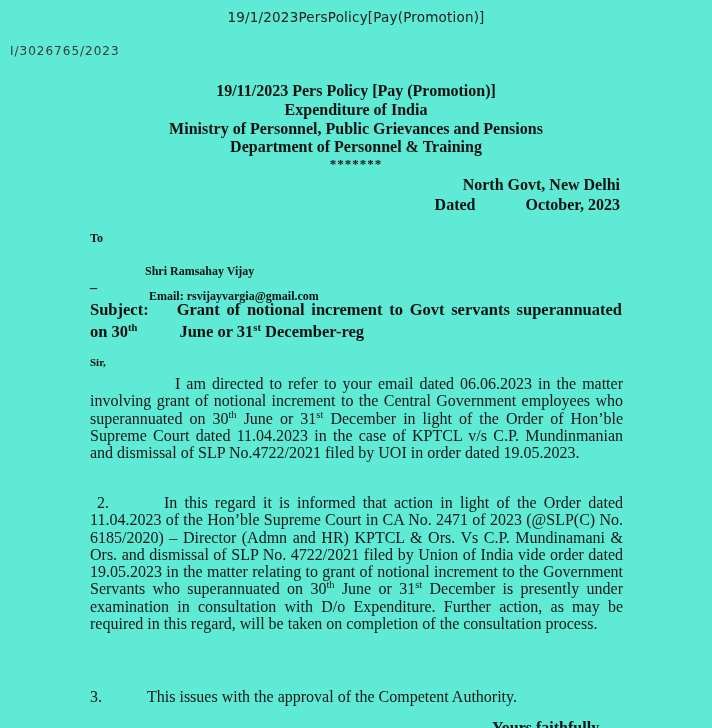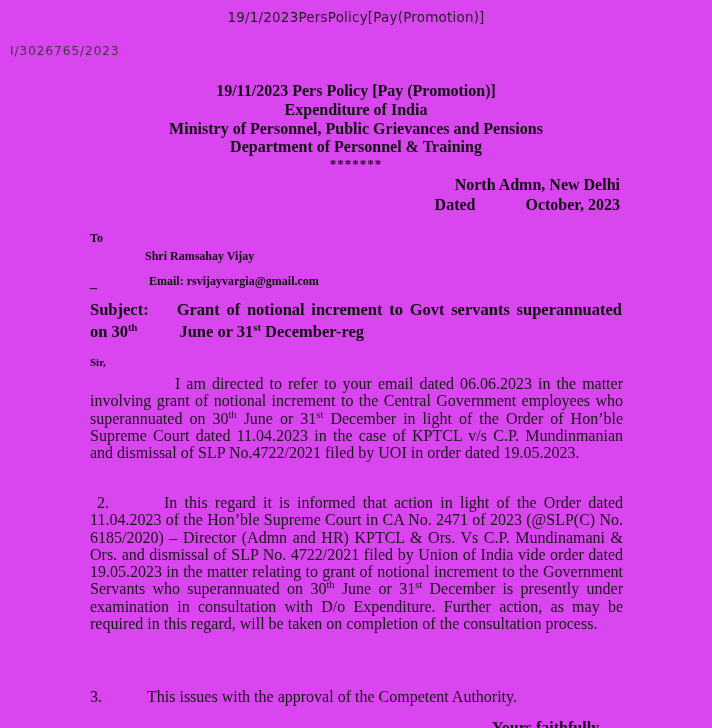--- a/index.html
+++ b/index.html
@@ -2,21 +2,21 @@
 <html><head>
 <meta charset="utf-8">
 <style>
   html, body { margin:0; padding:0; }
   body {
     width:712px; height:728px; overflow:hidden;
     background:#ffffff;
     font-family:"Liberation Serif", serif;
     color:#161616;
   }
-  .page { position:relative; width:712px; height:728px; background:#d946ef; }
+  .page { position:relative; width:712px; height:728px; background:#5eead4; }
 
   .top-header {
     position:absolute; top:9px; left:0; width:712px;
     text-align:center;
     font-family:"DejaVu Sans", sans-serif;
     font-size:13.5px; color:#222; letter-spacing:0.2px;
   }
   .file-number {
     position:absolute; top:44px; left:10px;
     font-family:"DejaVu Sans", sans-serif;
@@ -39,21 +39,21 @@
   .sp-50 { width:50px; }
   .sp-42 { width:42px; }
   .sp-28 { width:28px; }
   .sp-55 { width:55px; }
   .sp-45 { width:45px; }
 
   .recipient {
     position:absolute; top:230px; left:90px;
     font-weight:bold; font-size:12px; line-height:17px; color:#111;
   }
-  .recipient .name  { margin-left:55px; margin-top:1px; }
+  .recipient .name  { margin-left:55px; margin-top:16px; }
   .recipient .email { margin-left:59px; margin-top:8px; }
 
   .subject-dash {
     position:absolute; top:280px; left:90px;
     font-weight:bold; font-size:14px; color:#111;
   }
   .subject {
     position:absolute; top:299px; left:90px; width:532px;
     font-weight:bold; font-size:16.5px; line-height:22px;
     text-align:justify; color:#111;
@@ -95,21 +95,21 @@
 
   <div class="letterhead">
     <div>19/11/2023 Pers Policy [Pay (Promotion)]</div>
     <div>Expenditure of India</div>
     <div>Ministry of Personnel, Public Grievances and Pensions</div>
     <div>Department of Personnel &amp; Training</div>
     <div class="stars">*******</div>
   </div>
 
   <div class="place-date">
-    <div>North Admn, New Delhi</div>
+    <div>North Govt, New Delhi</div>
     <div><span>Dated</span><span class="spacer sp-50"></span><span>October, 2023</span></div>
   </div>
 
   <div class="recipient">
     <div>To</div>
     <div class="name">Shri Ramsahay Vijay</div>
     <div class="email">Email: rsvijayvargia@gmail.com</div>
   </div>
 
   <div class="subject-dash">–</div>

